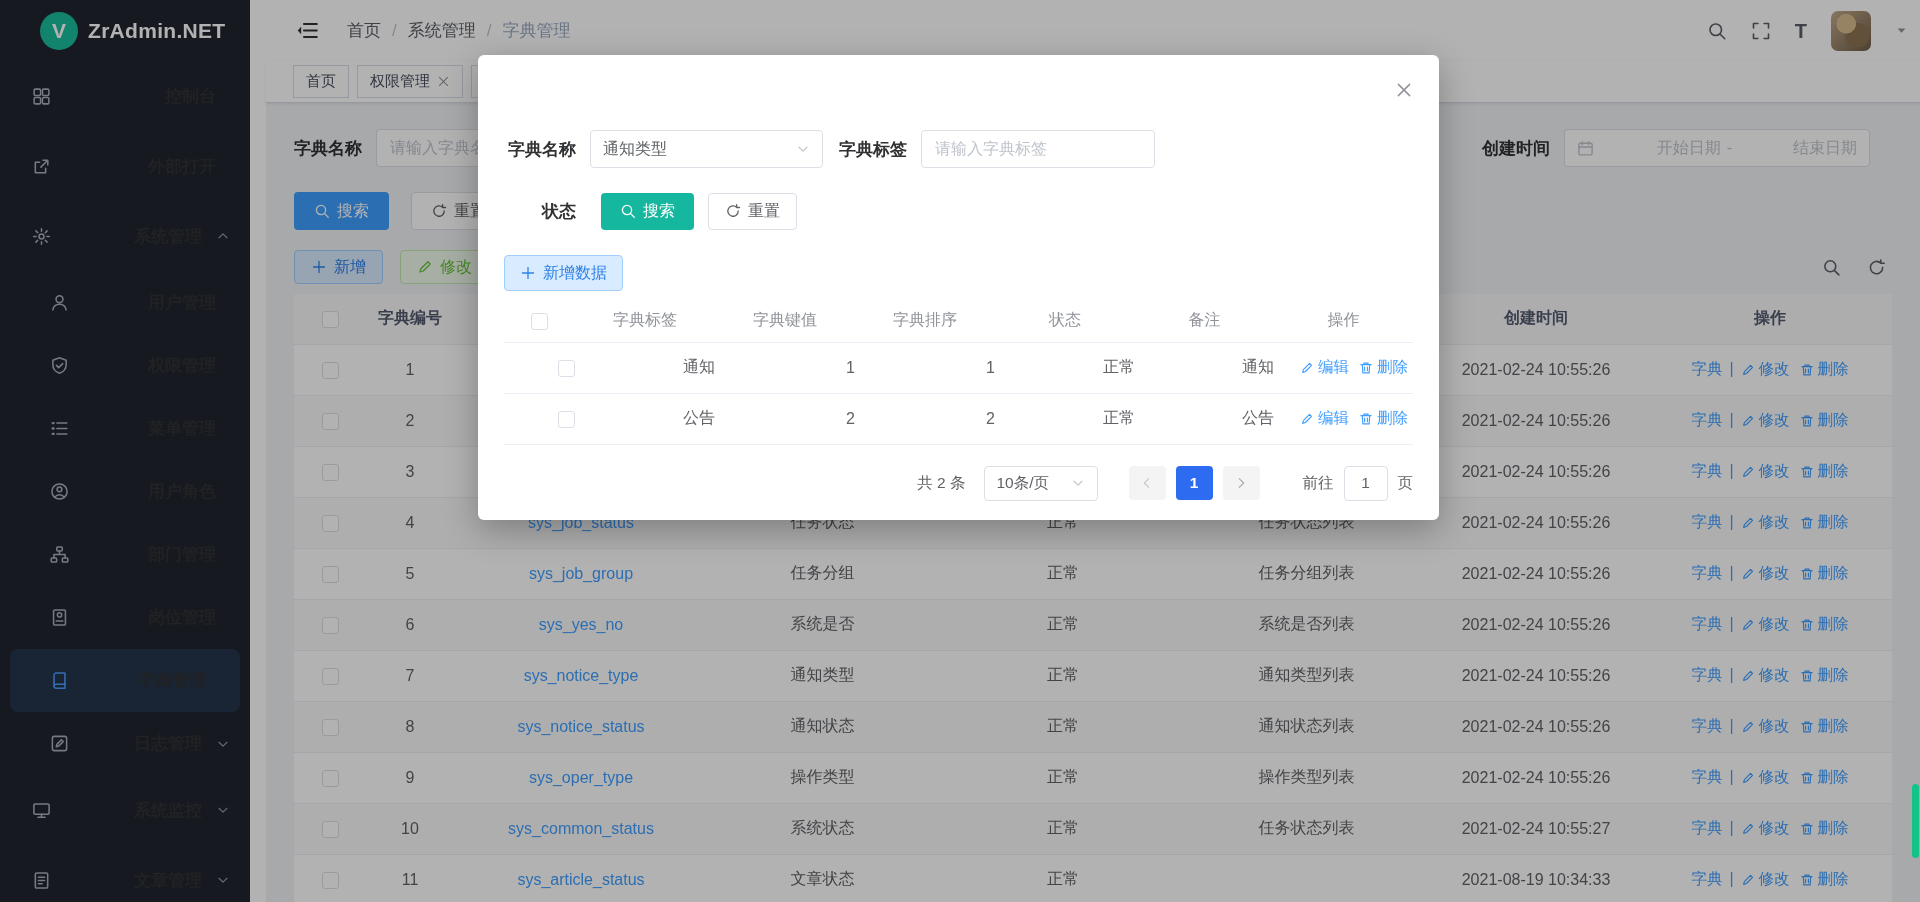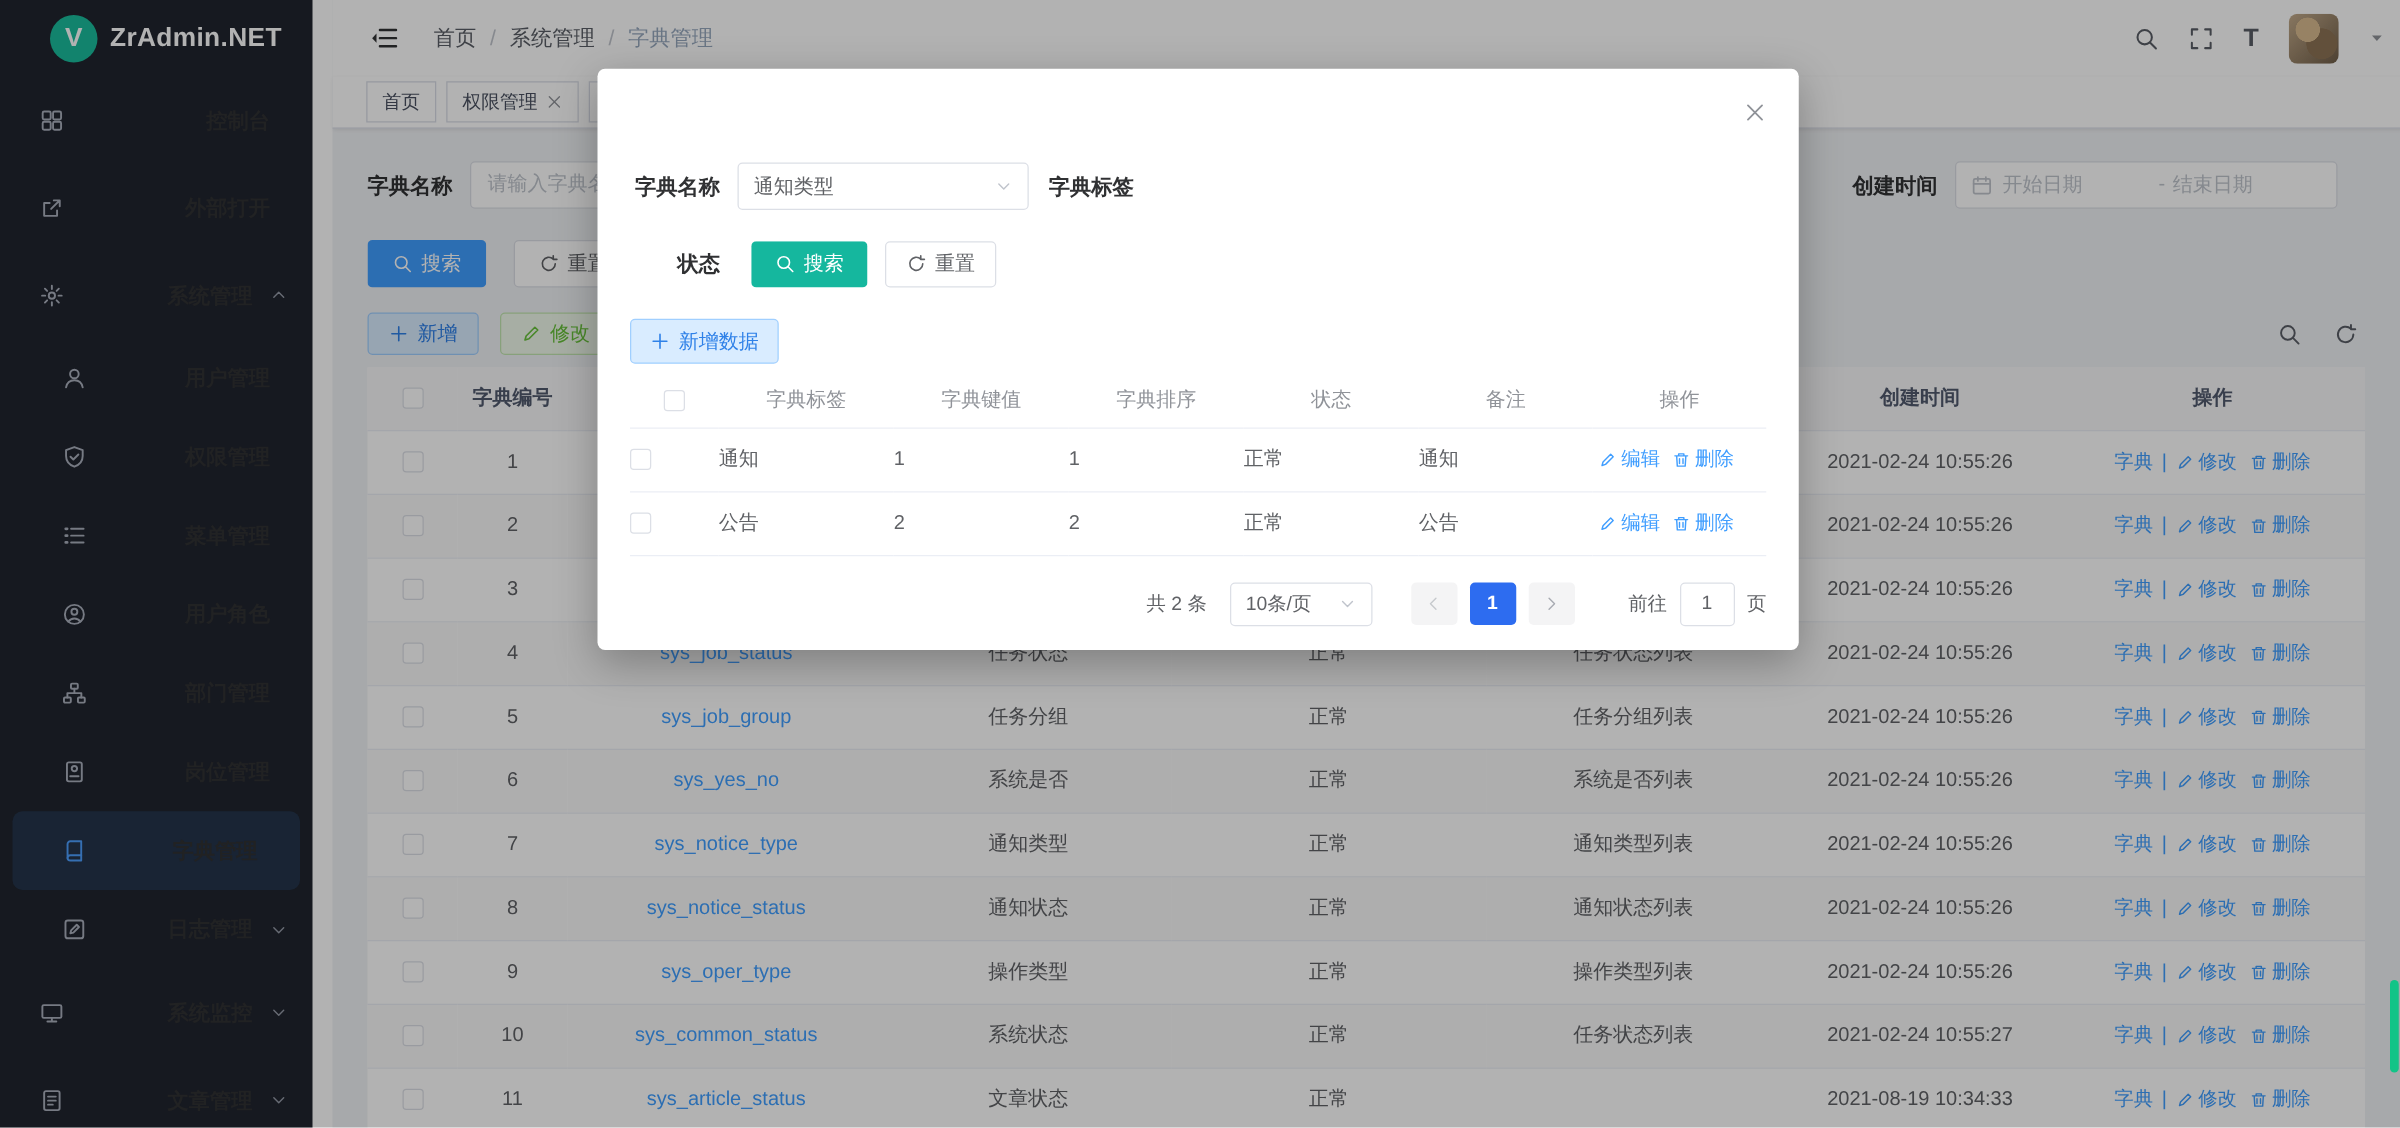--- a/index.html
+++ b/index.html
@@ -44,21 +44,21 @@
 
 
 .query-bar{position:absolute;top:129px;left:28px;right:66px;height:38px;display:flex;align-items:center}
 .q-label{font-size:17px;font-weight:700;color:#303133;margin-right:14px;white-space:nowrap}
 .text-input{height:38px;border:1px solid var(--border,#dcdfe6);border-radius:4px;background:#fff;padding:0 13px;font-size:16px;color:#606266}
 .text-input::placeholder{color:#bfc4cc}
 .w240{width:240px}
 .date-label{margin-left:auto}
 .date-range{width:306px;height:38px;border:1px solid var(--border,#dcdfe6);border-radius:4px;background:#fff;display:flex;align-items:center;padding:0 12px;font-size:16px;color:#bfc4cc;cursor:pointer}
 .d-ic{width:17px;height:17px;color:#c0c4cc;margin-right:8px}
-.date-range .ph{flex:1;text-align:left}
+.date-range .ph{flex:1;text-align:right}
 .d-sep{margin:0 6px;color:#bfc4cc}
 
 .btn{display:inline-flex;align-items:center;justify-content:center;gap:7px;border-radius:4px;font-size:16px;border:1px solid transparent;white-space:nowrap}
 .b-ic{width:16px;height:16px}
 .btn-primary{background:var(--primary,#409eff);color:#fff}
 .btn-default{background:#fff;border-color:var(--border,#dcdfe6);color:#606266}
 .btn-plain-primary{background:#d9ecff;border-color:#a0cfff;color:#2f81e8}
 .btn-plain-success{background:#f0f9eb;border-color:#c2e7b0;color:#67c23a}
 .btn-teal{background:var(--teal,#15b79e);color:#fff}
 .row-search{position:absolute;top:192px;left:28px;display:flex;gap:22px}
@@ -92,21 +92,21 @@
 .select{width:233px;height:38px;border:1px solid var(--border,#dcdfe6);border-radius:4px;background:#fff;display:flex;align-items:center;padding:0 12px;cursor:pointer}
 .select .val{flex:1;font-size:16px;color:#606266;white-space:nowrap}
 .select .val.ph{color:#bfc4cc}
 .ch{width:14px;height:14px;color:#c0c4cc}
 .m-input{width:234px}
 .m-search{height:37px;padding:0 18px;margin-left:11px}
 .m-reset{height:37px;padding:0 16px;margin-left:14px}
 .m-add{position:absolute;top:200px;left:26px;height:36px;padding:0 15px}
 .m-table{position:absolute;top:245px;left:26px;width:909px;border-collapse:collapse;table-layout:fixed;font-size:16px;color:#606266}
 .m-table th{height:42px;font-weight:400;color:#909399;font-size:16px;border-bottom:1px solid var(--table-border,#ebeef5);text-align:center}
-.m-table td{height:51px;text-align:left;border-bottom:1px solid var(--table-border,#ebeef5);white-space:nowrap}
+.m-table td{height:51px;text-align:right;border-bottom:1px solid var(--table-border,#ebeef5);white-space:nowrap}
 .m-pagination{position:absolute;top:410px;left:26px;right:26px;height:36px;display:flex;justify-content:flex-end;align-items:center;font-size:15.5px;color:#606266}
 .pg-total{margin-right:18px;white-space:nowrap}
 .pg-size{width:114px;height:35px;margin-right:26px}
 .pg-size .val{font-size:15.5px}
 .pg-btn{width:37px;height:34px;border-radius:4px;background:#f4f4f5;display:flex;align-items:center;justify-content:center;margin:0 5px;cursor:pointer;font-size:15.5px}
 .pg-btn .pg-ic{width:14px;height:14px}
 .pg-btn.prev{color:#c6c9cd}
 .pg-btn.next{color:#a8abb2}
 .pg-btn.active{background:var(--primary-deep,#2d6cf0);color:#fff;font-weight:700}
 .pg-goto-label{margin-left:38px;white-space:nowrap}
@@ -638,20 +638,21 @@
     <label class="m-label">字典名称</label>
     <div class="select">
       <span class="val">通知类型</span>
       <span class="ch" data-icon="chevron-down">
           <svg viewBox="0 0 16 16" fill="none" stroke="currentColor" stroke-width="1.3" stroke-linecap="round" stroke-linejoin="round" style="width:100%;height:100%;display:block">
             <path d="M3.5 6l4.5 4.5L12.5 6"></path>
           </svg>
         </span>
     </div>
     <label class="m-label m-label2">字典标签</label>
+    <input class="text-input m-input" placeholder="请输入字典标签" style="">
   </div>
 
   <div class="m-row m-row2">
     <label class="m-label">状态</label>
     <button class="btn btn-teal m-search">
       <span class="b-ic" data-icon="search">
           <svg viewBox="0 0 16 16" fill="none" stroke="currentColor" stroke-width="1.3" stroke-linecap="round" stroke-linejoin="round" style="width:100%;height:100%;display:block">
             <circle cx="7" cy="7" r="4.6"></circle>
             <path d="M10.4 10.4L14.2 14.2"></path>
           </svg>

